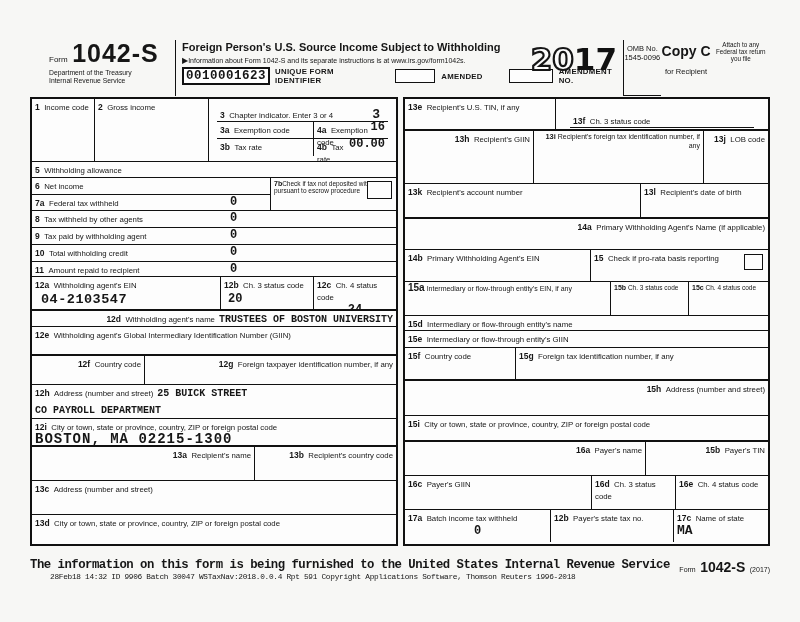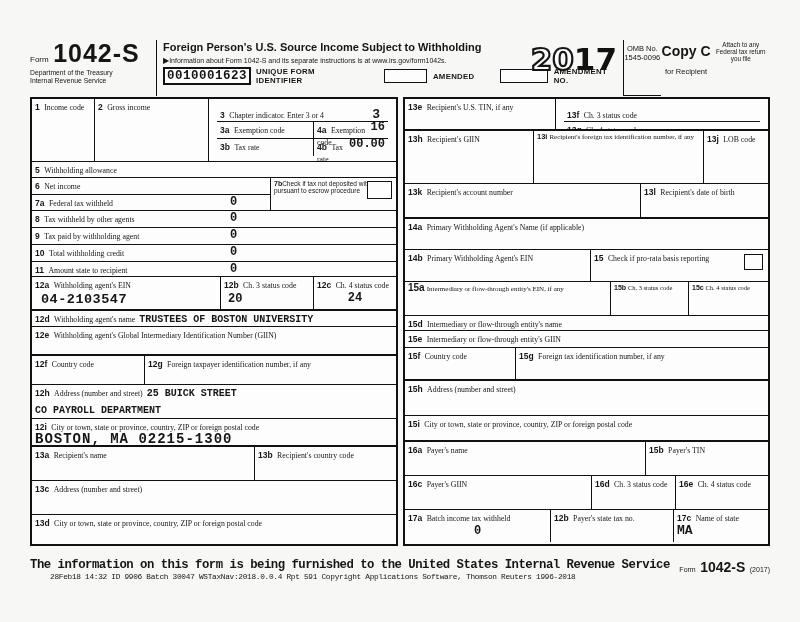--- a/index.html
+++ b/index.html
@@ -1,20 +1,20 @@
 <!DOCTYPE html>
 <html><head>
 <meta charset="utf-8">
 <style>
   html,body{margin:0;padding:0;}
   body{width:800px;height:622px;background:#f7f7f5;font-family:"Liberation Sans",sans-serif;color:#161616;position:relative;overflow:hidden;}
   .wrap{position:absolute;left:30px;top:40px;width:740px;}
   
   .hdr{display:flex;align-items:stretch;height:56px;}
-  .hdr-left{width:126px;padding-top:2px;}
+  .hdr-left{width:126px;padding-top:2px;margin-left:19px;}
   .formword{font-size:8px;}
   .formnum{font-size:25px;font-weight:bold;letter-spacing:1px;line-height:22px;display:inline-block;}
   .dept{font-size:6.8px;line-height:8px;margin-top:3px;}
   .hdr-mid{flex:1;border-left:1.5px solid #111;padding:1px 0 0 6px;position:relative;}
   .title{font-size:11px;font-weight:bold;line-height:13px;}
   .instr{font-size:7px;margin-top:2px;}
   .arrow{font-size:8px;}
   .year{position:absolute;right:6px;top:4px;font-size:31px;font-weight:800;font-family:"DejaVu Sans",sans-serif;letter-spacing:0px;line-height:30px;}
   .y-out{color:#fdfdfd;-webkit-text-stroke:2.2px #161616;}
   .y-in{color:#111;}
@@ -32,26 +32,26 @@
   .ck-a{width:42px;height:12px;margin-left:22px;}
   .ck-b{width:46px;height:12px;margin-left:26px;}
   .amd{font-size:7.8px;font-weight:bold;margin-left:6px;letter-spacing:0.3px;}
   
   .tbl{display:flex;gap:5px;margin-top:1px;}
   .half{border:2px solid #111;background:#fdfdfd;}
   .lh{width:364px;}
   .rh{flex:1;}
   .r{display:flex;box-sizing:border-box;}
   .r + .r{border-top:1px solid #111;}
-  .r.hb{border-top:2px solid #111;}
+  .r.hb{border-top:2px solid #111;text-align:right;}
   .c{position:relative;box-sizing:border-box;padding:1px 3px;overflow:hidden;}
   .c + .c{border-left:1px solid #111;}
   .grow{flex:1;}
   .fn{font-weight:bold;font-size:8.5px;}
-  .fl{font-size:7.8px;font-family:Liberation Serif, serif;}
+  .fl{font-size:7.8px;}
   .lab{line-height:9px;}
   .val{font-family:"Liberation Mono",monospace;font-weight:bold;font-size:12px;line-height:13px;}
   .v-abs{position:absolute;left:198px;top:1px;}
   .v-r{position:absolute;right:8px;top:1px;font-size:13px;}
   .v-inr{margin-left:auto;font-size:12px;margin-top:-2px;}
   .v-big{font-size:13.5px;margin-top:3px;margin-left:6px;letter-spacing:0.5px;}
   .v-ctr{text-align:center;margin-top:2px;}
   .v-inline{margin-left:4px;font-size:10px;}
   .subcol{display:flex;flex-direction:column;padding:8px;}
   .sr{box-sizing:border-box;padding:1px 3px;position:relative;display:flex;}
@@ -174,21 +174,21 @@
           </div>
         </div>
       <div class="r" style="height:17px">
           <div class="c grow">
             <div class="lab"><b class="fn">10</b> <span class="fl">Total withholding credit</span></div>
             <span class="val v-abs">0</span>
           </div>
         </div>
       <div class="r" style="height:15px">
           <div class="c grow">
-            <div class="lab"><b class="fn">11</b> <span class="fl">Amount state to recipient</span></div>
+            <div class="lab"><b class="fn">11</b> <span class="fl">Amount repaid to recipient</span></div>
             <span class="val v-abs">0</span>
           </div>
         </div>
 
       <div class="r" style="height:33px">
         <div class="c" style="width:188px">
             <div class="lab"><b class="fn">12a</b> <span class="fl">Withholding agent's EIN</span></div>
             <div class="val v-big">04-2103547</div>
           </div>
         <div class="c" style="width:93px">
@@ -257,21 +257,21 @@
           </div>
         </div>
     </div>
 
     <div class="half rh">
 
       <div class="r" style="height:30px">
         <div class="c" style="width:150px">
             <div class="lab"><b class="fn">13e</b> <span class="fl">Recipient's U.S. TIN, if any</span></div>
           </div>
-        <div class="c grow subcol" style="padding:8px">
+        <div class="c grow subcol" style="padding:14px">
           <div class="sr" style="height:15px">
               <div class="lab"><b class="fn">13f</b> <span class="fl">Ch. 3 status code</span></div>
             </div>
           <div class="sr" style="height:15px">
               <div class="lab"><b class="fn">13g</b> <span class="fl">Ch. 4 status code</span></div>
             </div>
         </div>
       </div>
 
       <div class="r hb" style="height:54px">

